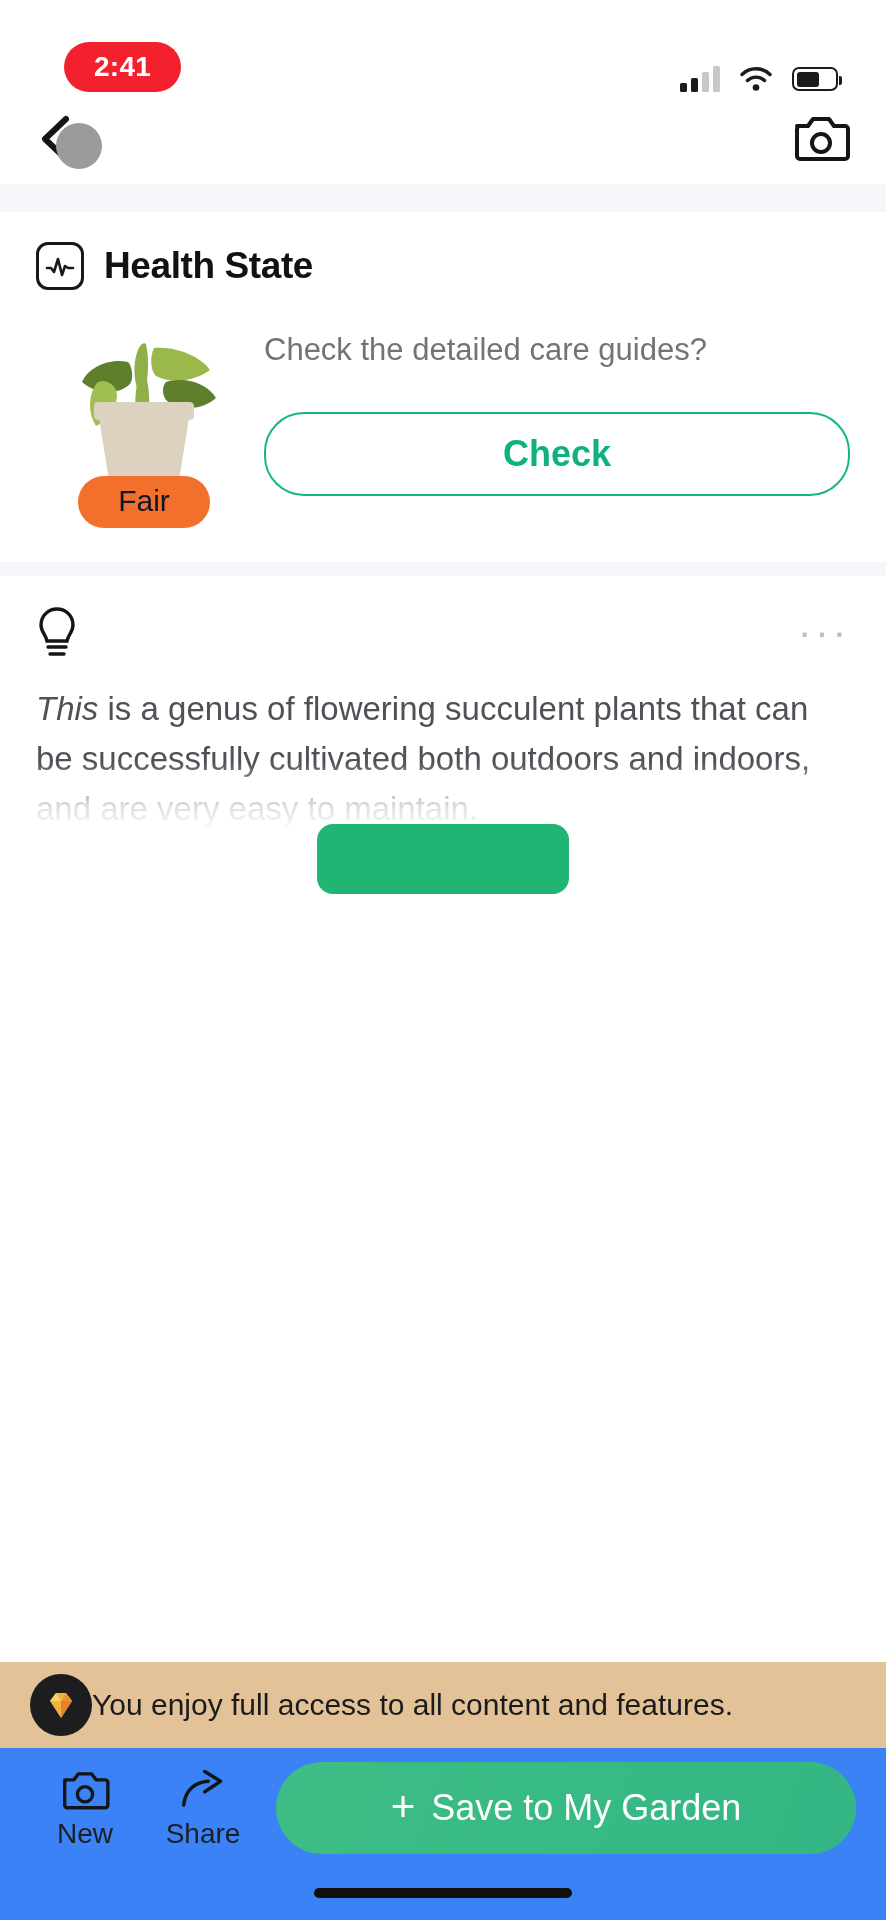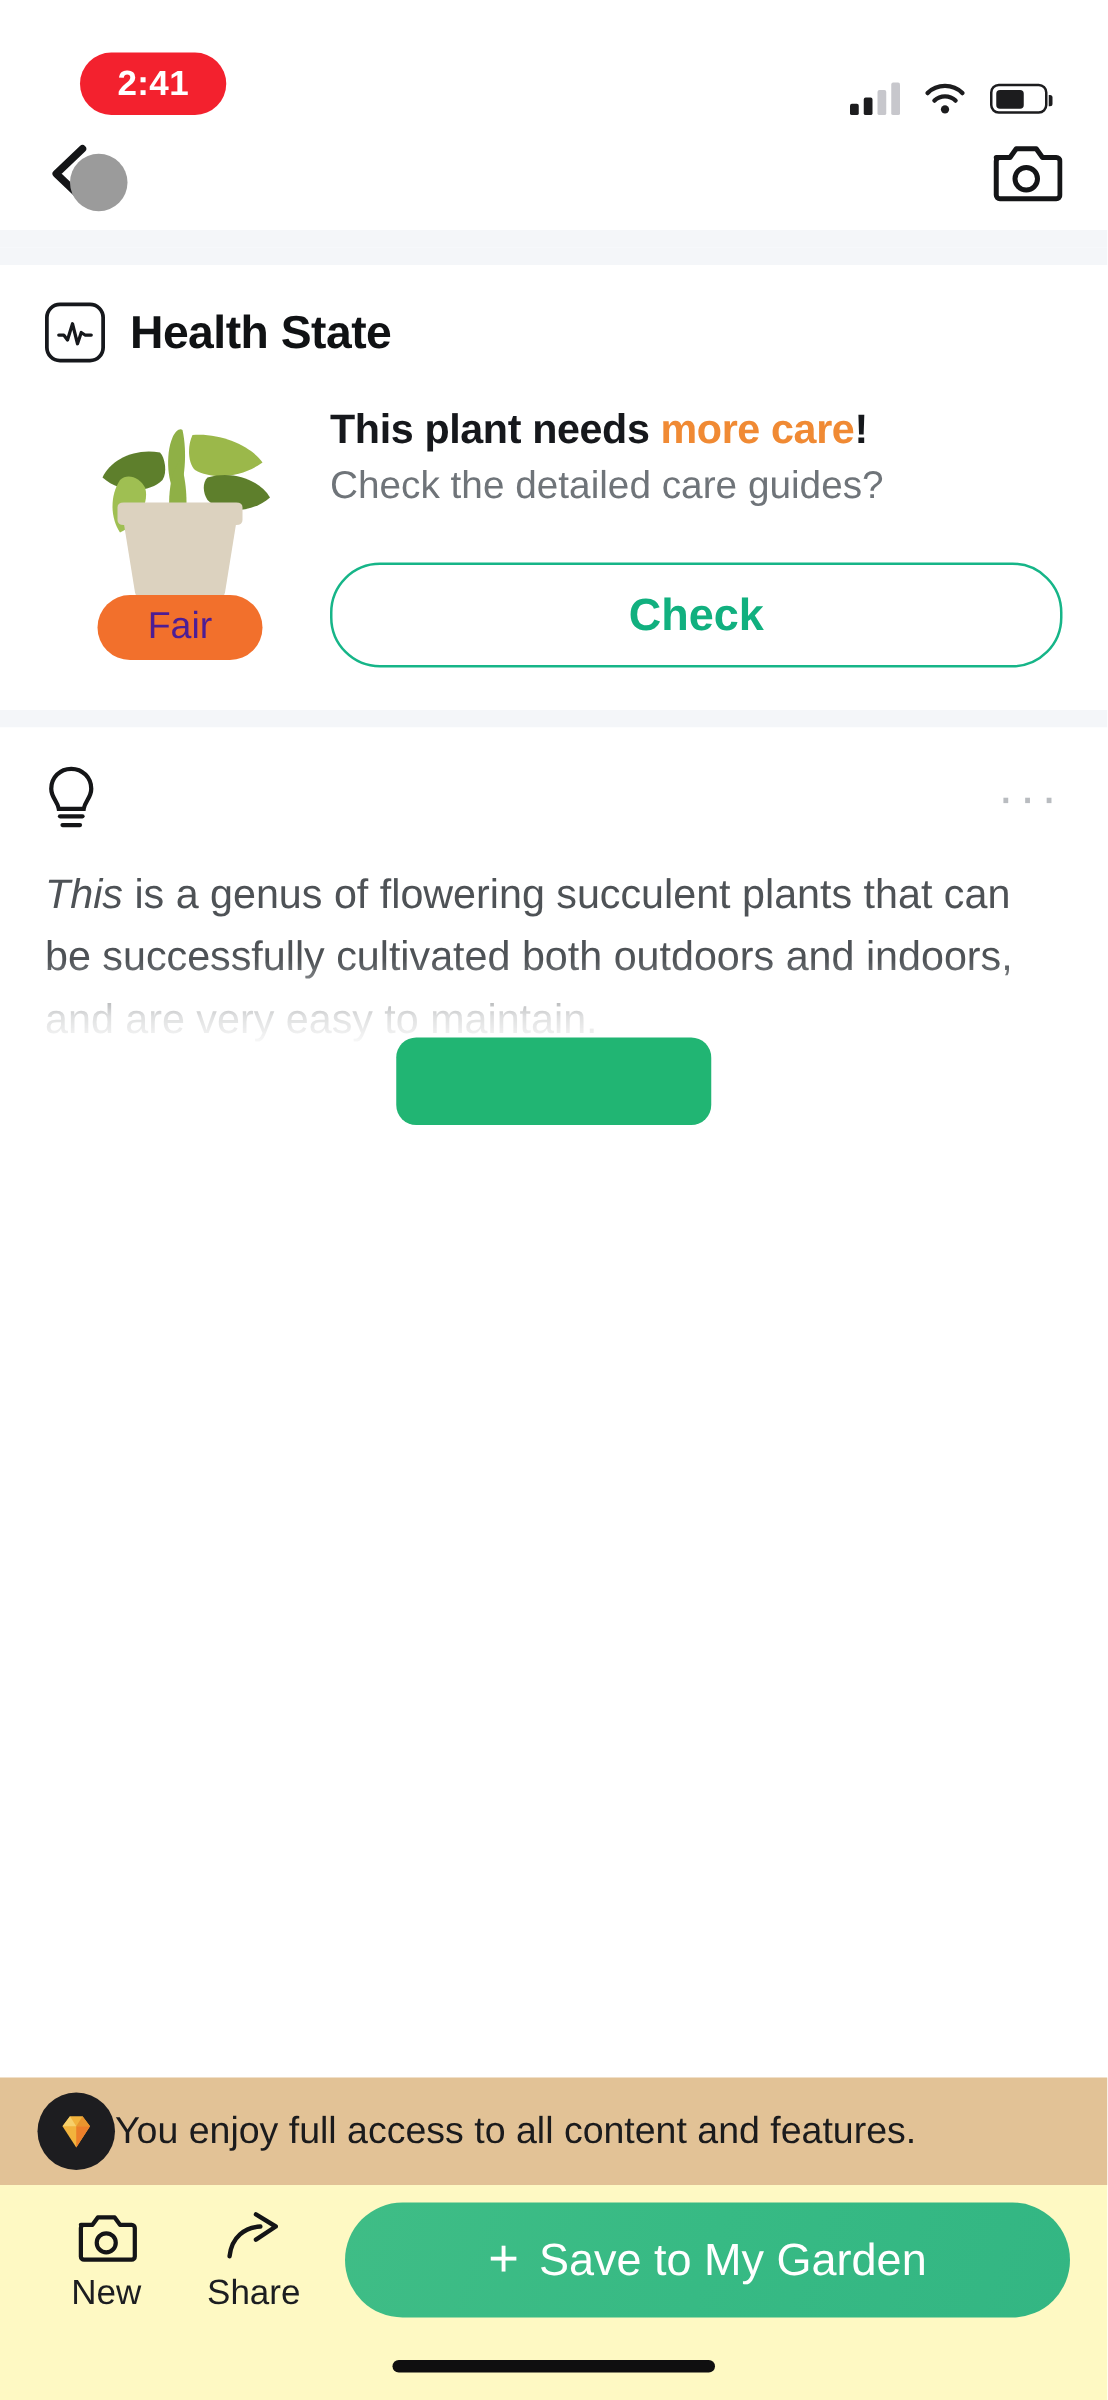--- a/index.html
+++ b/index.html
@@ -116,21 +116,21 @@
     width: 48px; height: 48px; border: 3.5px solid #16181c; border-radius: 12px;
     display:flex; align-items:center; justify-content:center;
   }
   .sec-title { font-size: 37px; font-weight: 700; color: #101214; letter-spacing: -.4px; }
 
   .health-body { display:flex; align-items: flex-start; margin-top: 26px; }
   .plant-col { width: 216px; flex: none; position: relative; padding-top: 16px; }
   .plant-art { width: 172px; height: 150px; position: relative; margin: 0 auto; }
   .fair-badge {
     position: relative; margin: -6px auto 0; width: 132px;
-    background: #F2702C; color:#4c1d95; text-align:center;
+    background: #F2702C; color:#0f172a; text-align:center;
     font-size: 30px; font-weight: 400;
     border-radius: 26px; padding: 8px 0 10px;
   }
   .health-right { flex: 1; padding-left: 12px; padding-top: 8px; }
   .care-line { font-size: 33px; font-weight: 700; color:#16181c; letter-spacing: -.3px;}
   .care-hl { color:#F08A34; }
   .care-sub { font-size: 31px; color:#6f7479; margin-top: 8px; font-weight: 400;}
   .check-btn {
     margin-top: 44px; display:block; width: 100%;
     border: 2.5px solid #16B588; background:#fff; color:#11B07F;
@@ -169,21 +169,21 @@
   .gem-circle {
     width: 62px; height: 62px; border-radius: 50%;
     background:#1d1d20; display:flex; align-items:center; justify-content:center;
     flex: none;
   }
   .promo-text { font-size: 30px; color:#1b1b1d; }
 
   
   .bottombar {
     position:absolute; left:0; right:0; bottom:0; height:172px;
-    background:#fef9c3; display:flex; align-items:flex-start;
+    background:#3b82f6; display:flex; align-items:flex-start;
     padding: 14px 26px 0; gap: 0; z-index: 21;
   }
   .tool {
     width: 118px; display:flex; flex-direction:column; align-items:center;
     padding-top: 6px; cursor:pointer;
   }
   .tool-label { font-size: 28px; color:#1c1e21; margin-top: 6px; }
   .save-btn {
     flex: 1; margin-left: 14px; margin-right: 4px; height: 92px;
     background: linear-gradient(110deg,#3FBD86 0%,#37BA84 50%,#33B683 100%);
@@ -270,21 +270,20 @@
               <path d="M108 50 C128 44 150 52 158 66 C142 80 118 78 108 68 C104 62 104 54 108 50 Z" fill="#5E7F2C"></path>
               <path d="M86 36 C92 54 92 74 90 84 L78 84 C76 66 78 46 86 36 Z" fill="#8FB046"></path>
               <path d="M40 80 L132 80 L122 142 Q121 147 116 147 L56 147 Q51 147 50 142 Z" fill="#DCD2BF"></path>
               <path d="M36 74 Q36 70 41 70 L131 70 Q136 70 136 74 L136 84 Q136 88 131 88 L41 88 Q36 88 36 84 Z" fill="#DCD2BF"></path>
             </svg>
           </div>
           <div class="fair-badge">Fair</div>
         </div>
 
         <div class="health-right">
-          <div class="care-line"><span>This plant needs </span><span class="care-hl">more care</span><span>!</span></div>
           <div class="care-sub">Check the detailed care guides?</div>
           <button class="check-btn">Check</button>
         </div>
       </div>
     </div>
 
     <div class="gap"></div>
 
     <div class="tips-sec">
       <div class="tips-head">

